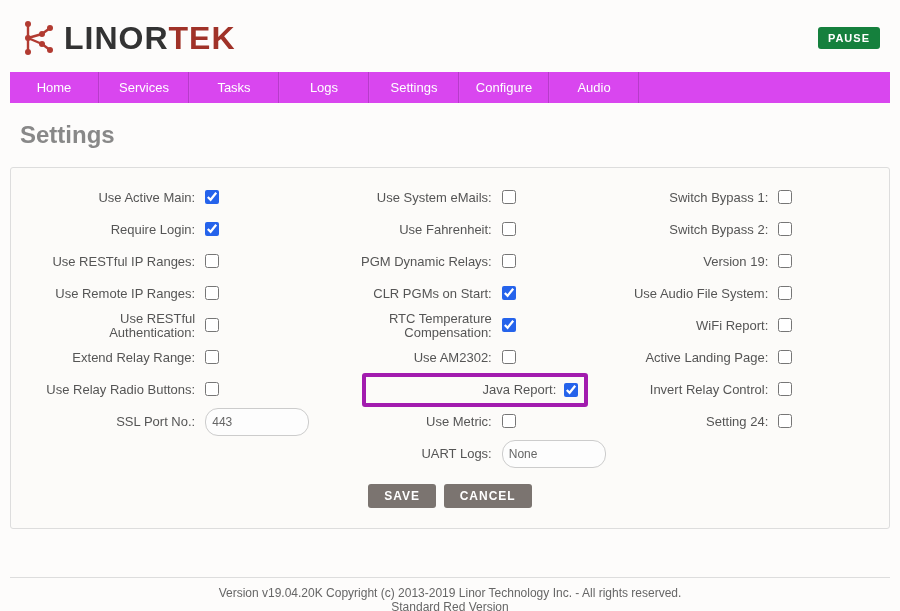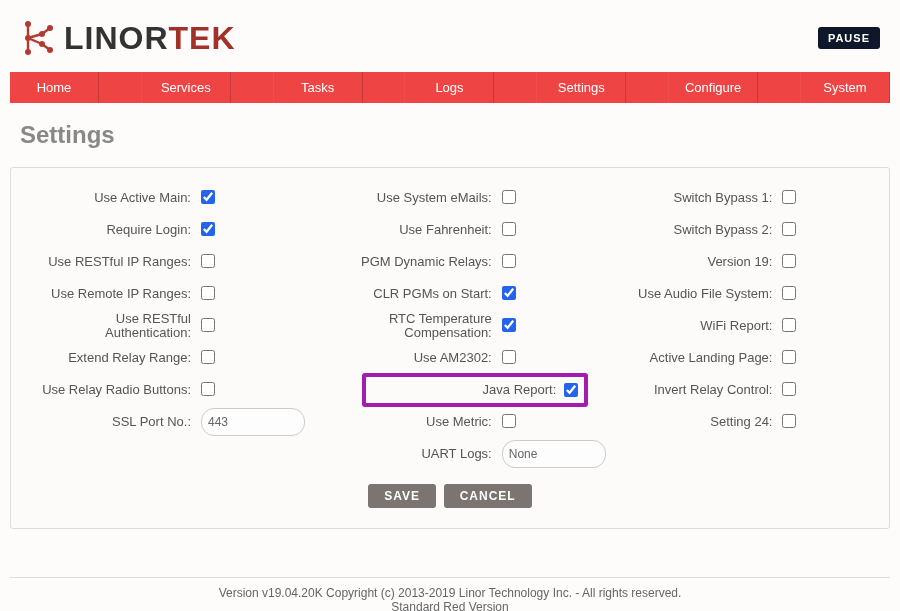--- a/index.html
+++ b/index.html
@@ -34,35 +34,34 @@
     font-weight: bold;
     font-size: 32px;
     letter-spacing: 1px;
     margin-left: 4px;
     color: #333;
   }
   .logo-text .red {
     color: #a03228;
   }
   .pause-btn {
-    background: #0f172a;
+    background: #15803d;
     color: #fff;
     font-size: 11px;
     font-weight: bold;
     padding: 5px 10px;
     border: none;
     border-radius: 3px;
     cursor: pointer;
     letter-spacing: 1px;
   }
   .nav {
-    background: #ef4444;
+    background: #d946ef;
     display: flex;
     margin-top: 10px;
-    justify-content: space-between;
   }
   .nav-item {
     color: #fff;
     font-size: 13px;
     padding: 8px 0;
     text-align: center;
     border-right: 1px solid rgba(0,0,0,0.15);
     border-left: 1px solid rgba(255,255,255,0.05);
     cursor: pointer;
     min-width: 88px;
@@ -77,21 +76,21 @@
     margin: 18px 10px 18px 10px;
   }
   .panel {
     border: 1px solid #ddd;
     background: #fcfbf9;
     padding: 14px 20px 20px 20px;
     border-radius: 3px;
   }
   .columns {
     display: flex;
-    justify-content: space-between;
+    justify-content: center;
   }
   .col {
     width: 33%;
   }
   .row {
     display: flex;
     align-items: center;
     height: 32px;
   }
   .row label {
@@ -196,21 +195,21 @@
     <button class="pause-btn">PAUSE</button>
   </div>
 
   <div class="nav">
     <div class="nav-item">Home</div>
     <div class="nav-item">Services</div>
     <div class="nav-item">Tasks</div>
     <div class="nav-item">Logs</div>
     <div class="nav-item">Settings</div>
     <div class="nav-item">Configure</div>
-    <div class="nav-item">System</div>
+    <div class="nav-item">Audio</div>
   </div>
 
   <h1 class="page-title">Settings</h1>
 
   <div class="panel">
     <div class="columns" id="columns">
         <div class="col col1">
           <div class="row">
             <label>Use Active Main:</label>
             <div class="control"><input type="checkbox" checked="" style=""></div>

